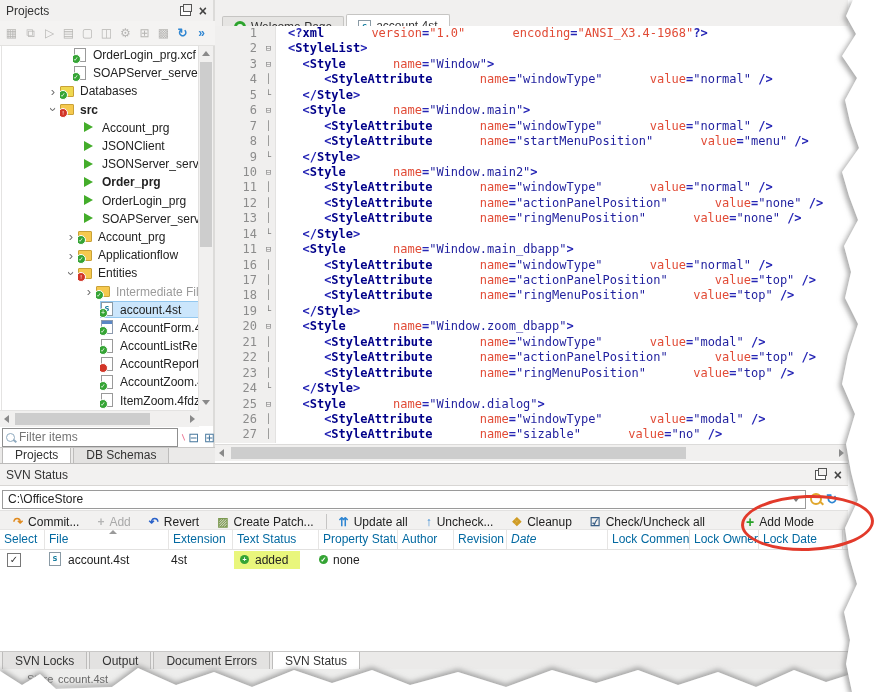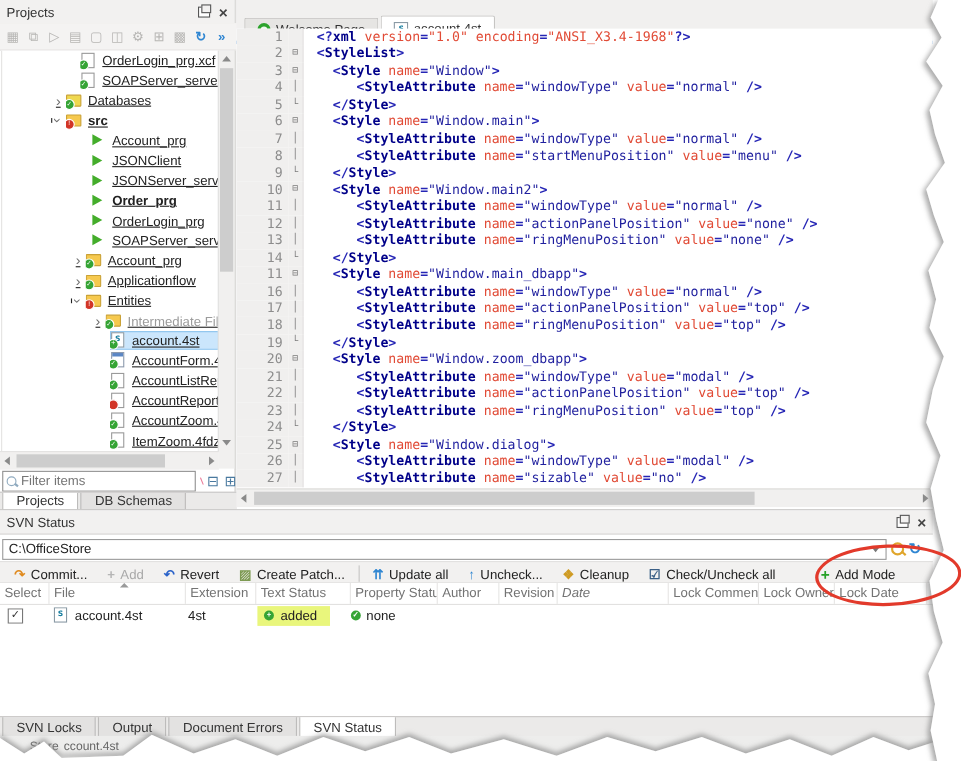--- a/index.html
+++ b/index.html
@@ -10,21 +10,21 @@
   .titlebar .sp{margin-left:auto;display:flex;align-items:center;gap:8px;}
   .win-float{width:9px;height:8px;border:1px solid #555;position:relative;background:#fff;}
   .win-float::after{content:"";position:absolute;left:2px;top:-3px;width:7px;height:6px;border:1px solid #555;background:#f2f1f0;}
   .win-close{font-size:14px;line-height:12px;color:#444;font-weight:bold;}
   
   .projects{position:absolute;left:0;top:0;width:213px;height:463px;background:#fff;border-right:2px solid #dcdbd9;}
   .ptoolbar{position:absolute;left:0;top:21px;width:213px;height:24px;background:#f4f3f2;display:flex;align-items:center;gap:2px;padding:0 3px;border-bottom:1px solid #e3e2e0;}
   .pticon{width:17px;text-align:center;font-size:12px;color:#b7b6b4;}
   .pticon.blue{color:#2f86d2;font-weight:bold;}
   .tree{position:absolute;left:1px;top:46px;width:197px;height:364px;overflow:hidden;background:#fff;border:1px solid #e4e3e2;border-width:0 0 0 1px;}
-  .trow{height:18.2px;display:flex;align-items:center;white-space:nowrap;overflow:hidden;text-decoration:underline;}
+  .trow{height:18.2px;display:flex;align-items:center;white-space:nowrap;overflow:hidden;}
   .trow .inner{display:flex;align-items:center;gap:5px;flex:1;height:17px;overflow:hidden;}
   .trow.sel .inner{background:#cbe6fc;box-shadow:0 0 0 1px #93c7ee inset;}
   .trow.bold .lbl{font-weight:bold;}
   .trow.gray .lbl{color:#9b9b9b;}
   .chev{width:14px;flex:none;color:#6f6f6f;font-size:13px;line-height:13px;text-align:center;}
   .chev.exp{transform:rotate(90deg);}
   .ti{width:15px;height:15px;position:relative;flex:none;}
   .ti::before{content:"";position:absolute;}
   .ti-folder::before,.ti-db::before{left:0;top:2px;width:12px;height:9px;background:#f6c94e;border:1px solid #c9a137;border-radius:1px;}
   .ti-db::before{background:#efd84f;}
@@ -70,21 +70,21 @@
   .welcome-ic::after{content:"";position:absolute;left:3px;top:3px;width:6px;height:6px;border-radius:50%;background:#eaf7ea;}
   .tab-sfile{width:13px;height:13px;position:relative;flex:none;}
   .tab-sfile::before{content:"s";position:absolute;left:0;top:0;width:11px;height:11px;background:#fff;border:1px solid #8a9aa5;color:#1a7fa0;font:bold 9px "DejaVu Sans Mono",monospace;text-align:center;line-height:11px;}
   .eblue{height:3px;background:#2a7ad4;}
   .code{position:absolute;left:0;top:26px;right:0;bottom:16px;background:#fff;overflow:hidden;font:12px "DejaVu Sans Mono",monospace;}
   .crow{display:flex;height:15.45px;line-height:15.45px;}
   .gut{flex:0 0 42px;background:#f0efee;color:#8c8c8c;text-align:right;padding-right:5px;}
   .fold{flex:0 0 13px;background:#f0efee;color:#7c7c7c;font-size:9px;text-align:center;border-right:1px solid #e3e2e1;}
   .lcode{padding-left:12px;white-space:pre;}
   .tk-t{color:#000089;font-weight:bold;}
-  .tk-a{color:#e14b36;}
+  .tk-a{color:#e14b36;margin-left:40px;}
   .tk-v{color:#1f1f9e;}
   .tk-r{color:#e14b36;}
   .tk-p{color:#2525b5;font-weight:bold;}
   .ehscroll{position:absolute;left:0;right:0;bottom:0;height:16px;background:#f1f0ef;border-top:1px solid #dcdbda;}
   .ethumb{position:absolute;top:2px;height:12px;left:16px;width:455px;background:#cdcdcd;}
   
   .svn{position:absolute;left:0;top:463px;width:848px;height:213px;background:#fff;border-top:1px solid #bcbbba;}
   .svn-path{height:22px;display:flex;align-items:center;padding:2px 2px 0;gap:4px;}
   .path-combo{flex:0 0 792px;height:17px;border:1px solid #9a9a9a;background:#fff;display:flex;align-items:center;padding:0 5px;color:#222;}
   .dd{margin-left:auto;width:0;height:0;border-left:4px solid transparent;border-right:4px solid transparent;border-top:5px solid #777;}
@@ -94,21 +94,21 @@
   .svn-toolbar{height:22px;background:#f2f1f0;border-top:1px solid #e2e1e0;border-bottom:1px solid #d8d7d6;display:flex;align-items:center;padding:0 4px;}
   .tbtn{display:flex;align-items:center;gap:5px;padding:2px 9px;color:#222;}
   .tbtn.disabled{color:#a9a9a9;}
   .bicon{font-size:12px;line-height:12px;font-weight:bold;}
   .ic-commit{color:#e08a1e;} .ic-add{color:#b5b5b5;} .ic-revert{color:#2a62c9;}
   .ic-patch{color:#7d9a52;} .ic-upall{color:#2f86d2;} .ic-up{color:#2f86d2;}
   .ic-clean{color:#cf9b23;} .ic-check{color:#3a5f86;} .ic-addmode{color:#27a127;font-size:14px;}
   .vsep{width:1px;height:16px;background:#c6c5c4;margin:0 3px;}
   .addmode{margin-left:auto;margin-right:30px;display:flex;align-items:center;gap:5px;color:#222;}
   .svn-header{position:absolute;left:0;top:65px;right:0;height:19px;display:flex;border-top:1px solid #e6e5e4;border-bottom:1px solid #e2e1e0;background:#fff;}
-  .hcell{flex:none;padding:2px 4px;border-right:1px solid #e6e5e4;overflow:hidden;white-space:nowrap;position:relative;color:#737373;}
+  .hcell{flex:none;padding:2px 4px;border-right:1px solid #e6e5e4;overflow:hidden;white-space:nowrap;position:relative;color:#0369a1;}
   .sort-caret{position:absolute;top:0;left:52%;width:0;height:0;border-left:4px solid transparent;border-right:4px solid transparent;border-bottom:4px solid #9a9a9a;}
   .svn-rowline{position:absolute;left:0;top:85px;right:0;height:21px;display:flex;align-items:center;}
   .rcell{flex:none;padding:0 4px;overflow:hidden;white-space:nowrap;display:flex;align-items:center;gap:5px;}
   .cbx{width:12px;height:12px;border:1px solid #777;background:#fff;color:#333;font-size:10px;line-height:12px;text-align:center;margin-left:3px;}
   .stat-ic{width:9px;height:9px;border-radius:50%;background:#35a435;color:#fff;font-size:7px;line-height:9px;text-align:center;font-weight:bold;flex:none;}
   .badge-added{background:#e9f67c;display:inline-flex;align-items:center;gap:6px;padding:2px 12px 2px 6px;}
   .svn-tabs{position:absolute;left:0;top:187px;right:0;height:19px;}
   
   .statusfrag{position:absolute;left:0;top:669px;width:848px;height:23px;background:#ededec;color:#666;font-size:11px;}
   .statusfrag span{position:absolute;top:4px;}

